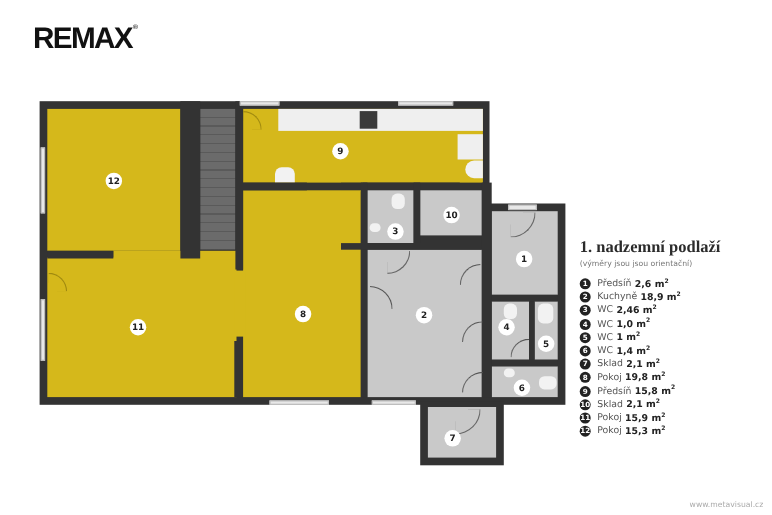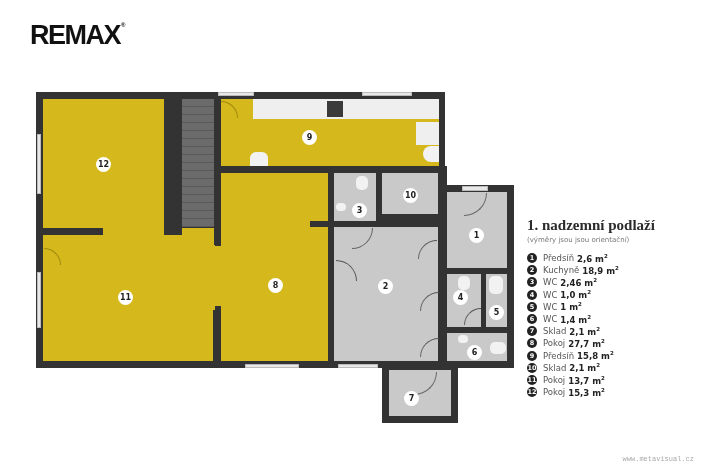--- a/index.html
+++ b/index.html
@@ -16,21 +16,21 @@
   .stairs{position:absolute;background:repeating-linear-gradient(180deg,#6b6b6b 0 7px,#5a5a5a 7px 8px);}
   .door{position:absolute;border:1px solid #555;border-radius:0 100% 0 0;border-left:none;border-bottom:none;}
   .fixture{position:absolute;background:#f2f2f2;border-radius:5px;}
   .legend-title{left:527px;top:217px;font-size:15px;font-weight:bold;color:#2b2b2b;font-family:Liberation Serif, serif;}
   .legend-sub{left:527px;top:236px;font-size:7px;color:#777;}
   .legend-list{left:527px;top:252px;margin:0;padding:0;list-style:none;}
   .legend-list li{display:flex;align-items:center;height:12.2px;font-size:8.5px;color:#555;}
   .legend-list .num{width:10px;height:10px;border-radius:50%;background:#222;color:#fff;font-size:6.5px;font-weight:bold;text-align:center;line-height:10px;margin-right:6px;flex:none;}
   .legend-list .area{font-weight:bold;color:#222;margin-left:3px;}
   .legend-list .area sup{font-size:5.5px;}
-  .credit{right:8px;bottom:5px;font-size:7px;color:#aaa;font-family:Liberation Mono, monospace;}
+  .credit{right:8px;bottom:5px;font-size:7px;color:#aaa;}
 </style>
 </head>
 <body>
 
 <div class="abs logo"><span>REMAX</span><sup>®</sup></div>
 
 <div>
 
   <div class="wall" style="left:36px;top:92px;width:409px;height:276px;"></div>
 
@@ -152,36 +152,36 @@
       <span class="area"><span>1,4</span> m<sup>2</sup></span>
     </li>
   <li>
       <span class="num">7</span>
       <span>Sklad</span>
       <span class="area"><span>2,1</span> m<sup>2</sup></span>
     </li>
   <li>
       <span class="num">8</span>
       <span>Pokoj</span>
-      <span class="area"><span>27,7</span> m<sup>2</sup></span>
+      <span class="area"><span>19,8</span> m<sup>2</sup></span>
     </li>
   <li>
       <span class="num">9</span>
       <span>Předsíň</span>
       <span class="area"><span>15,8</span> m<sup>2</sup></span>
     </li>
   <li>
       <span class="num">10</span>
       <span>Sklad</span>
       <span class="area"><span>2,1</span> m<sup>2</sup></span>
     </li>
   <li>
       <span class="num">11</span>
       <span>Pokoj</span>
-      <span class="area"><span>13,7</span> m<sup>2</sup></span>
+      <span class="area"><span>15,9</span> m<sup>2</sup></span>
     </li>
   <li>
       <span class="num">12</span>
       <span>Pokoj</span>
       <span class="area"><span>15,3</span> m<sup>2</sup></span>
     </li>
 </ul>
 
 <div class="abs credit">www.metavisual.cz</div>
 

